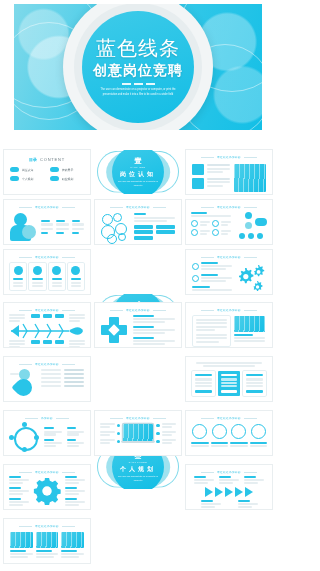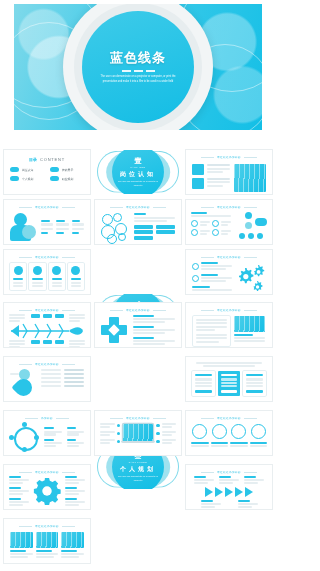--- a/index.html
+++ b/index.html
@@ -38,21 +38,21 @@
     width:128px;height:128px;border-radius:50%;
     background:#e7edef;
   }
   .ring-core{
     position:absolute;left:50%;top:50%;transform:translate(-50%,-50%);
     width:112px;height:112px;border-radius:50%;
     background:linear-gradient(160deg,#3ecbe9,#13bde5);
     display:flex;flex-direction:column;align-items:center;justify-content:center;
     color:#fff;text-align:center;
   }
-  .hero-t1{font-size:13px;font-weight:bold;letter-spacing:1px;line-height:1.25;text-shadow:0 1px 2px rgba(0,0,0,.15);}
+  .hero-t1{font-size:20px;font-weight:normal;letter-spacing:1px;line-height:1.25;text-shadow:0 1px 2px rgba(0,0,0,.15);}
   .hero-t2{font-size:14px;font-weight:bold;letter-spacing:1px;line-height:1.25;margin-top:1px;text-shadow:0 1px 2px rgba(0,0,0,.15);}
   .hero-rule{display:flex;gap:3px;margin:4px 0 3px;}
   .hero-rule i{display:block;width:9px;height:2px;background:#fff;opacity:.9;}
   .hero-sub{font-size:2.6px;line-height:1.85;width:86px;opacity:.95;}
 
   
   .cap{display:flex;align-items:center;justify-content:center;gap:3px;margin:5px 0 0;}
   .cap .ln{width:13px;height:1px;background:#cfe7ee;}
   .cap .tx{font-size:2.6px;color:#3fc5e6;letter-spacing:.4px;white-space:nowrap;}
   .barline{height:2.1px;border-radius:1px;background:#dbe7ec;}
@@ -112,20 +112,21 @@
     <div class="wash"></div>
     <div class="swirl" style="left:-30px;top:-18px;width:120px;height:120px;"></div>
     <div class="swirl" style="left:-14px;top:18px;width:96px;height:96px;"></div>
     <div class="swirl" style="right:-26px;top:-24px;width:110px;height:110px;"></div>
     <div class="swirl" style="right:-10px;top:40px;width:92px;height:92px;"></div>
 
     <div class="ring-outer"></div>
     <div class="ring-gap"></div>
     <div class="ring-core">
       <div class="hero-t1">蓝色线条</div>
+      <div class="hero-t2">创意岗位竞聘</div>
       <div class="hero-rule">
           <i></i>
           <i></i>
           <i></i>
         </div>
       <div class="hero-sub">The user can demonstrate on a projector or computer, or print the presentation and make it into a film to be used in a wider field</div>
     </div>
   </div>
 
   <div class="slide bordered" style="left:4px;top:150px;width:86px;height:44px;">

